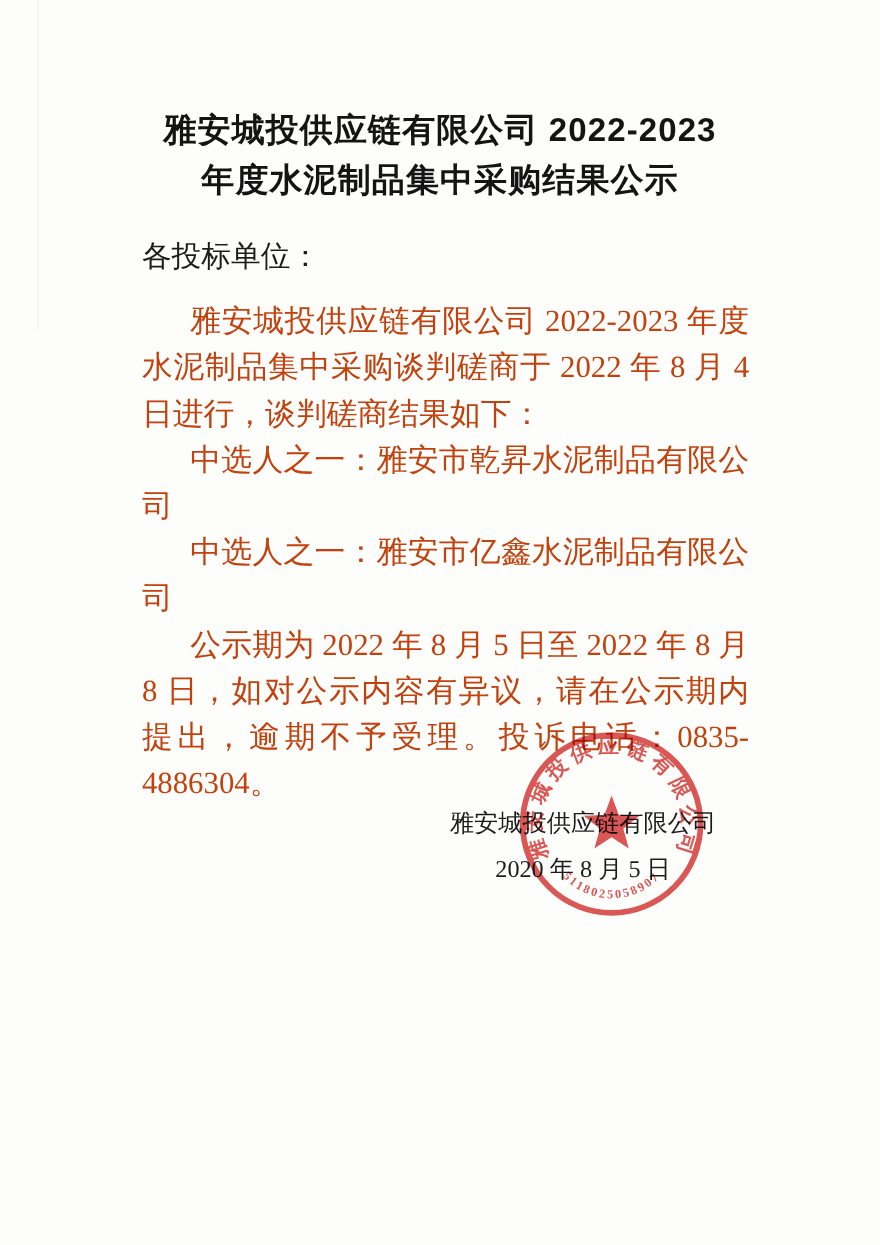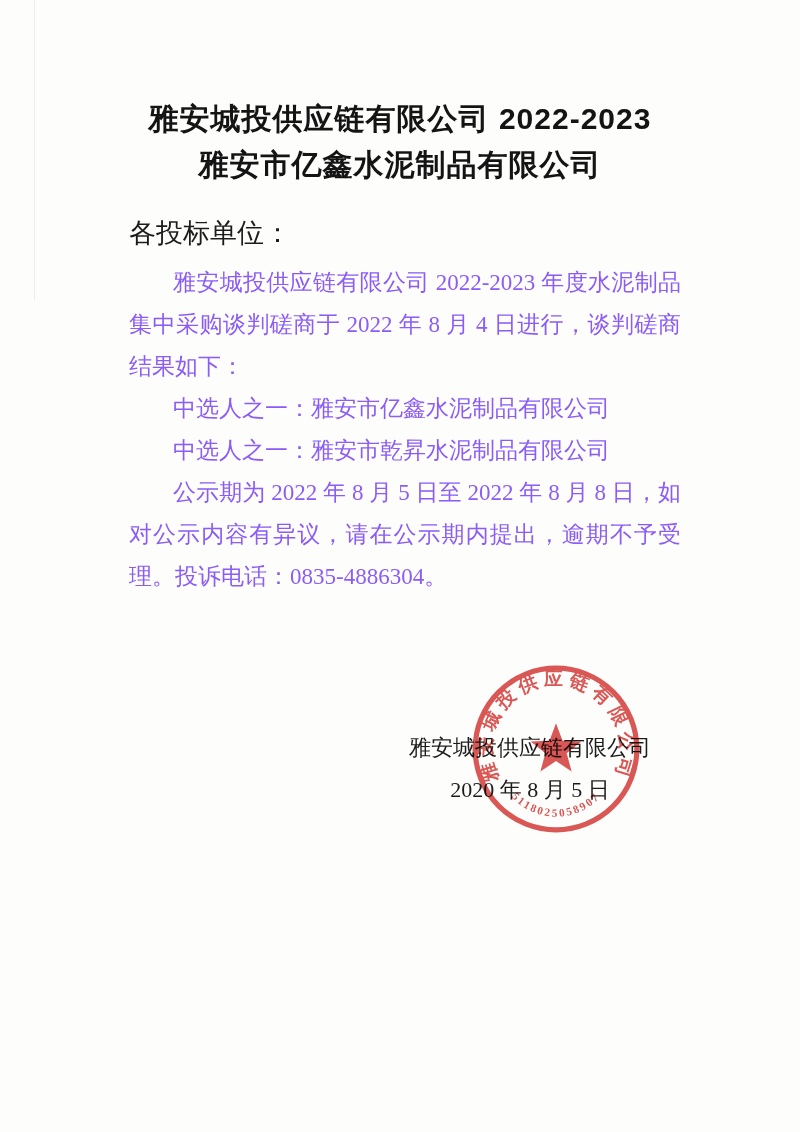--- a/index.html
+++ b/index.html
@@ -25,24 +25,24 @@
     line-height:46px;
     letter-spacing:1px;
     color:#141414;
   }
   .salutation{
     position:absolute;top:212px;left:129px;
     font-size:27px;line-height:42px;
     color:#1c1c1c;
   }
   .body-text{
-    position:absolute;top:262px;left:129px;width:552px;
-    font-size:23px;line-height:42px;
+    position:absolute;top:272px;left:129px;width:552px;
+    font-size:28px;line-height:42px;
     text-align:justify;
-    color:#8b5cf6;
+    color:#c2410c;
   }
   .body-text p{margin:0;text-indent:44px;}
   .signature{
     position:absolute;top:727px;left:398px;width:264px;
     text-align:center;
     font-size:22px;line-height:42px;
     color:#1c1c1c;
   }
   .seal{
     position:absolute;left:470px;top:663px;
@@ -60,29 +60,29 @@
 </style>
 </head>
 <body>
 
 <div class="page">
 
   <div class="scan-edge"></div>
 
   <div class="doc-title">
     <div>雅安城投供应链有限公司 2022-2023</div>
-    <div>雅安市亿鑫水泥制品有限公司</div>
+    <div>年度水泥制品集中采购结果公示</div>
   </div>
 
   <div class="salutation">各投标单位：</div>
 
   <div class="body-text">
     <p>雅安城投供应链有限公司 2022-2023 年度水泥制品集中采购谈判磋商于 2022 年 8 月 4 日进行，谈判磋商结果如下：</p>
+    <p>中选人之一：雅安市乾昇水泥制品有限公司</p>
     <p>中选人之一：雅安市亿鑫水泥制品有限公司</p>
-    <p>中选人之一：雅安市乾昇水泥制品有限公司</p>
     <p>公示期为 2022 年 8 月 5 日至 2022 年 8 月 8 日，如对公示内容有异议，请在公示期内提出，逾期不予受理。投诉电话：0835-4886304。</p>
   </div>
 
   <div class="signature">
     <div>雅安城投供应链有限公司</div>
     <div>2020 年 8 月 5 日</div>
   </div>
 
   <svg class="seal" viewBox="0 0 200 200" aria-hidden="true">
     <circle cx="100" cy="100" r="94" fill="none" stroke="#d6413e" stroke-width="6"></circle>

